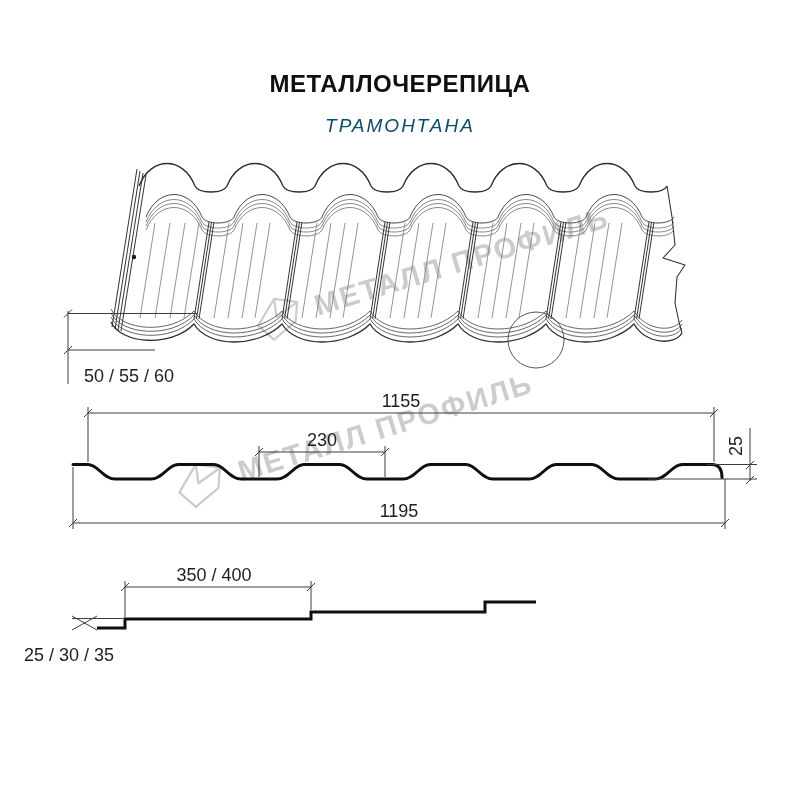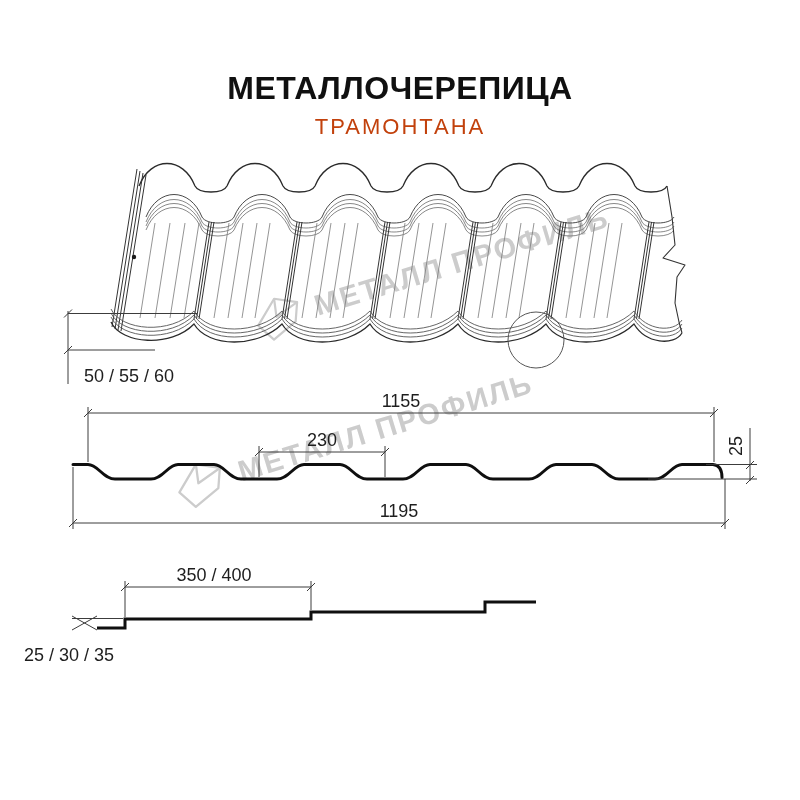--- a/index.html
+++ b/index.html
@@ -1,21 +1,21 @@
 <!DOCTYPE html>
 <html><head>
 <meta charset="utf-8">
 <style>
   html,body{margin:0;padding:0;background:#fff;}
   .page{position:relative;width:800px;height:800px;background:#ffffff;overflow:hidden;
         font-family:"Liberation Sans", sans-serif;}
   .title{position:absolute;left:0;top:72px;width:100%;text-align:center;
-         font-size:32px;font-weight:800;letter-spacing:.5px;color:#101010;line-height:1;}
+         font-size:24px;font-weight:800;letter-spacing:.5px;color:#101010;line-height:1;}
   .subtitle{position:absolute;left:0;top:116px;width:100%;text-align:center;
-         font-size:22px;font-weight:400;letter-spacing:2px;color:#c2410c;line-height:1;}
+         font-size:19px;font-weight:400;letter-spacing:2px;color:#0c4a6e;line-height:1;font-style:italic;}
   .wm{position:absolute;display:flex;align-items:center;gap:12px;white-space:nowrap;
       transform:rotate(-17deg);transform-origin:0 50%;color:#cccccc;
       font-size:29px;font-weight:700;letter-spacing:2px;z-index:1;}
   .wm svg{flex:0 0 auto;}
   svg.art{position:absolute;left:0;top:0;z-index:2;}
   svg text{font-family:"Liberation Sans", sans-serif;font-size:18px;fill:#1e1e1e;}
 </style>
 </head>
 <body>
 

